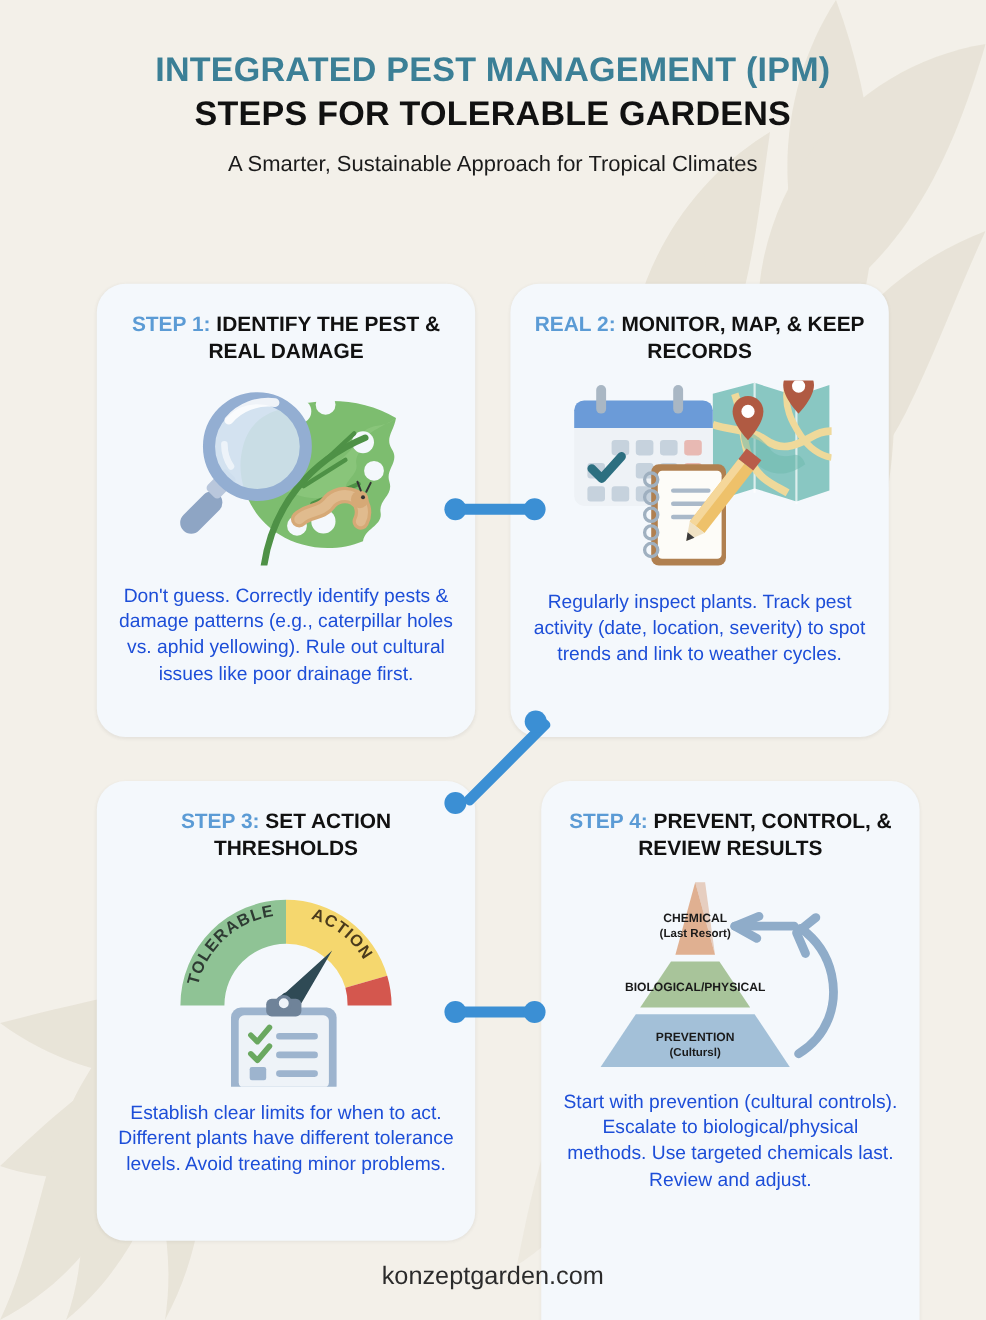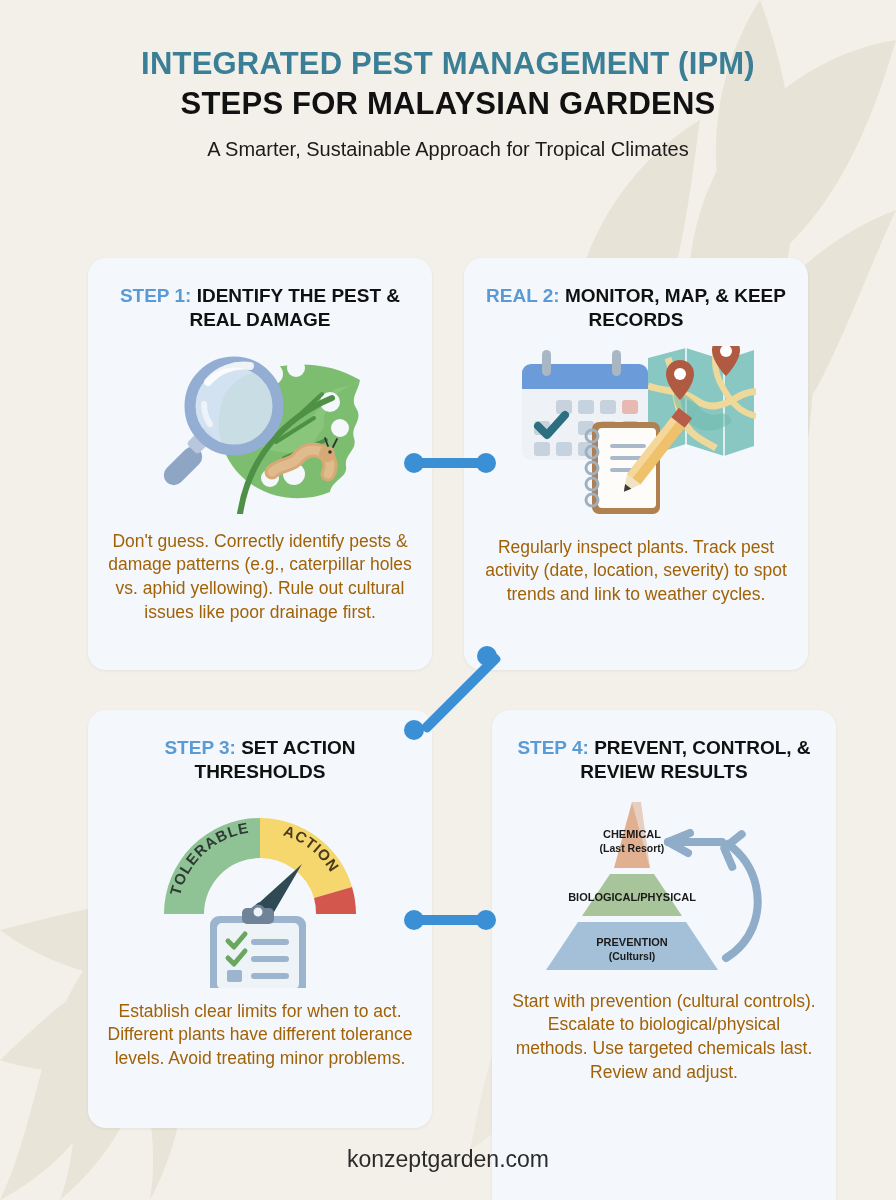--- a/index.html
+++ b/index.html
@@ -28,42 +28,42 @@
   }
 
   
   .grid{
     position:absolute;left:0;top:258px;width:896px;
   }
   .card{
     position:absolute;
     width:344px;
     background:#f4f8fc;
-    border-radius:18px;
+    border-radius:26px;
     box-shadow:0 1px 3px rgba(60,60,60,.07);
     box-sizing:border-box;
     padding:26px 18px 18px 18px;
     display:flex;flex-direction:column;align-items:center;
   }
   #card-1{left:88px;top:0px;height:412px;}
   #card-2{left:464px;top:0px;height:412px;}
   #card-3{left:88px;top:452px;height:418px;}
   #card-4{left:480px;top:452px;height:539px;margin-left:12px;}
 
   .card-heading{
     font-size:19px;font-weight:bold;text-align:center;
     line-height:1.25;color:#111;margin:0 0 6px 0;
   }
   .step-tag{color:#5b9bd5;}
   .art{
     flex:0 0 auto;display:flex;align-items:center;justify-content:center;
     margin:8px 0 10px 0;
   }
   .card-body{
-    font-size:17.5px;line-height:1.36;text-align:center;color:#a16207;
+    font-size:17.5px;line-height:1.36;text-align:center;color:#1d4ed8;
     margin:0;
   }
   #card-1 .card-body{margin-top:6px;}
   #card-3 .card-body,#card-4 .card-body{margin-top:2px;}
 
   
   .conn{position:absolute;z-index:2;}
   .conn-line{position:absolute;background:#3b8fd4;border-radius:4px;}
   .dot{position:absolute;width:20px;height:20px;border-radius:50%;background:#3b8fd4;}
 
@@ -94,21 +94,21 @@
   </g>
   <g fill="#ece8de" opacity="0.9">
     <path d="M470 1150c30-18 54-46 68-78 14-32 18-70 10-104-28 24-48 58-58 94-10 36-14 60-20 88z"></path>
   </g>
 </svg>
 
 <div class="page">
 
   <div class="header">
     <h1 class="title-main">INTEGRATED PEST MANAGEMENT (IPM)</h1>
-    <h2 class="title-sub">STEPS FOR MALAYSIAN GARDENS</h2>
+    <h2 class="title-sub">STEPS FOR TOLERABLE GARDENS</h2>
     <p class="tagline">A Smarter, Sustainable Approach for Tropical Climates</p>
   </div>
 
   <div class="grid">
 
     <div class="card" id="card-1">
       <div class="card-heading">
         <span class="step-tag">STEP 1:</span>
         <span>IDENTIFY THE PEST &amp; REAL DAMAGE</span>
       </div>

